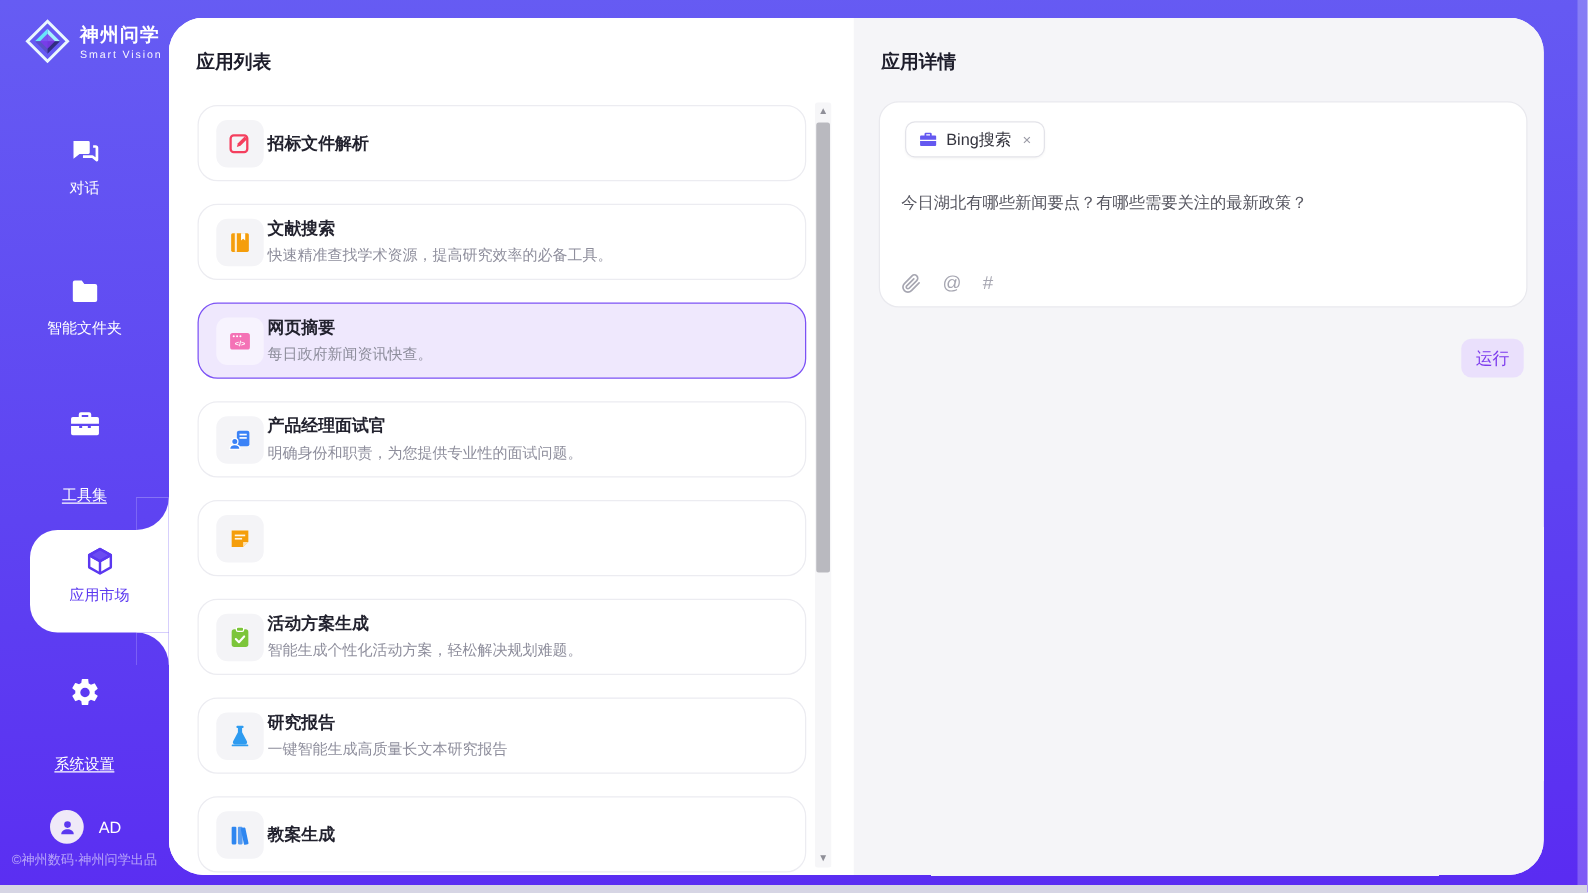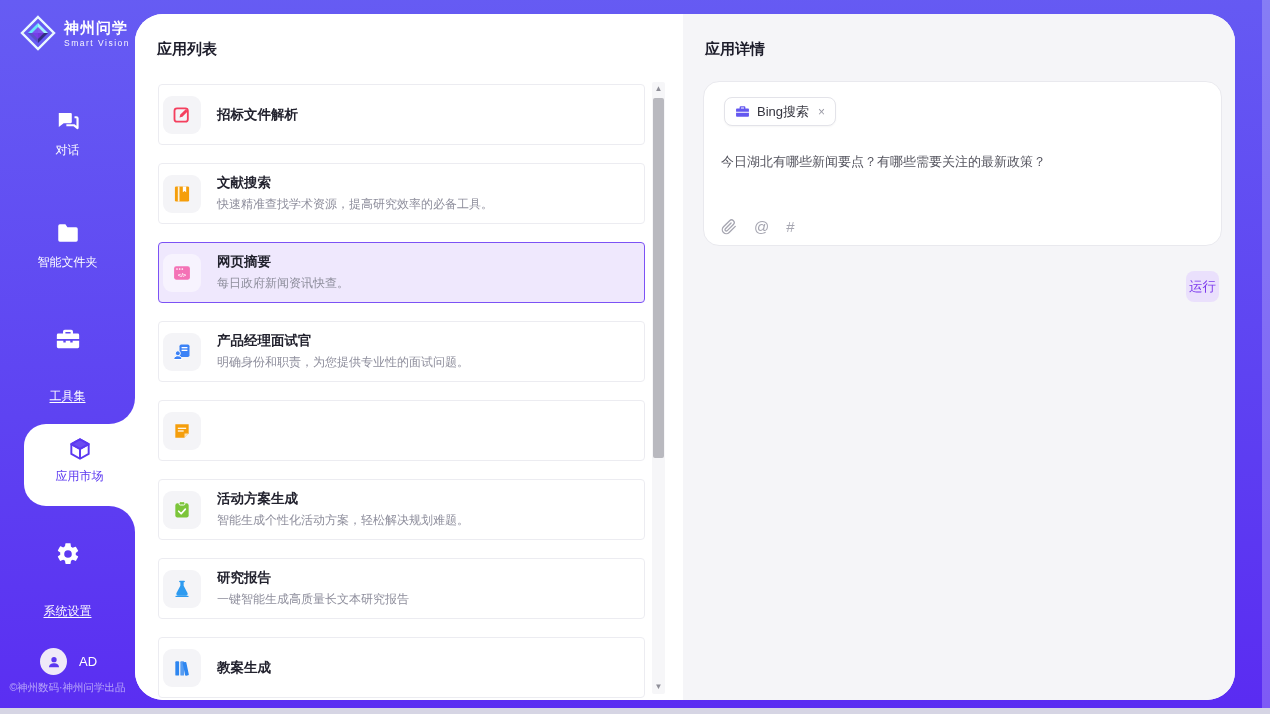--- a/index.html
+++ b/index.html
@@ -51,22 +51,22 @@
   
   .content { position:absolute; left:135px; top:14px; width:1100px; height:686px;
     border-radius:28px; background:#fff; overflow:hidden; z-index:2; display:flex; }
   .pane-left { width:548px; height:100%; background:#fff; position:relative; }
   .pane-right { flex:1; height:100%; background:#F5F5F8; position:relative; }
   .pane-title { position:absolute; top:26px; left:22px; font-size:15px; font-weight:bold; color:#1D1D2B; }
 
   
   .cards { position:absolute; left:23px; top:70px; width:487px; }
   .card { position:relative; height:61px; margin-bottom:18px; background:#fff;
-    border:1px solid #ECECF1; border-radius:4px; display:flex; align-items:center;
-    padding:0 4px; gap:16px; cursor:pointer; }
+    border:1px solid #ECECF1; border-radius:16px; display:flex; align-items:center;
+    padding:0 14px; gap:3px; cursor:pointer; }
   .card.selected { background:#EFE8FD; border:1.5px solid #7C52F5; }
   .icon-box { width:38px; height:38px; border-radius:9px; background:#F4F4F7;
     display:flex; align-items:center; justify-content:center; flex:0 0 auto; }
   .card.selected .icon-box { background:#F7F3FE; }
   .card-text { display:flex; flex-direction:column; gap:4px; }
   .card-title { font-size:13.5px; font-weight:bold; color:#22222E; }
   .card-desc { font-size:12px; color:#8E8E9C; }
 
   
   .scrollbar { position:absolute; right:18px; top:68px; width:13px; height:612px;
@@ -83,21 +83,21 @@
   .chip { position:absolute; left:20px; top:15px; height:29px; display:inline-flex;
     align-items:center; gap:7px; padding:0 10px; background:#fff;
     border:1px solid #E3E3E9; border-radius:8px; box-shadow:0 1px 2px rgba(0,0,0,0.04); }
   .chip-label { font-size:13px; color:#33333D; }
   .chip-close { font-size:12px; color:#9A9AA5; cursor:pointer; padding-left:2px; }
   .query-text { position:absolute; left:17px; top:70px; width:480px;
     font-size:13px; color:#55555F; line-height:1.5; }
   .attach-row { position:absolute; left:17px; top:136px; display:flex; align-items:center; gap:17px;
     color:#A6A6B1; }
   .attach-row .txt-ic { font-size:15px; cursor:pointer; }
-  .run-btn { position:absolute; right:16px; top:257px; width:33px; height:31px;
+  .run-btn { position:absolute; right:16px; top:257px; width:50px; height:31px;
     background:#EAE0FC; color:#7C3AED; font-size:13.5px; border:none; border-radius:8px;
     display:flex; align-items:center; justify-content:center; cursor:pointer;margin-left:28px; }
 </style>
 </head>
 <body>
 
 <div class="sidebar purple-fixed">
 
   <div class="logo">
     <svg class="logo-diamond" viewBox="0 0 36 36">

